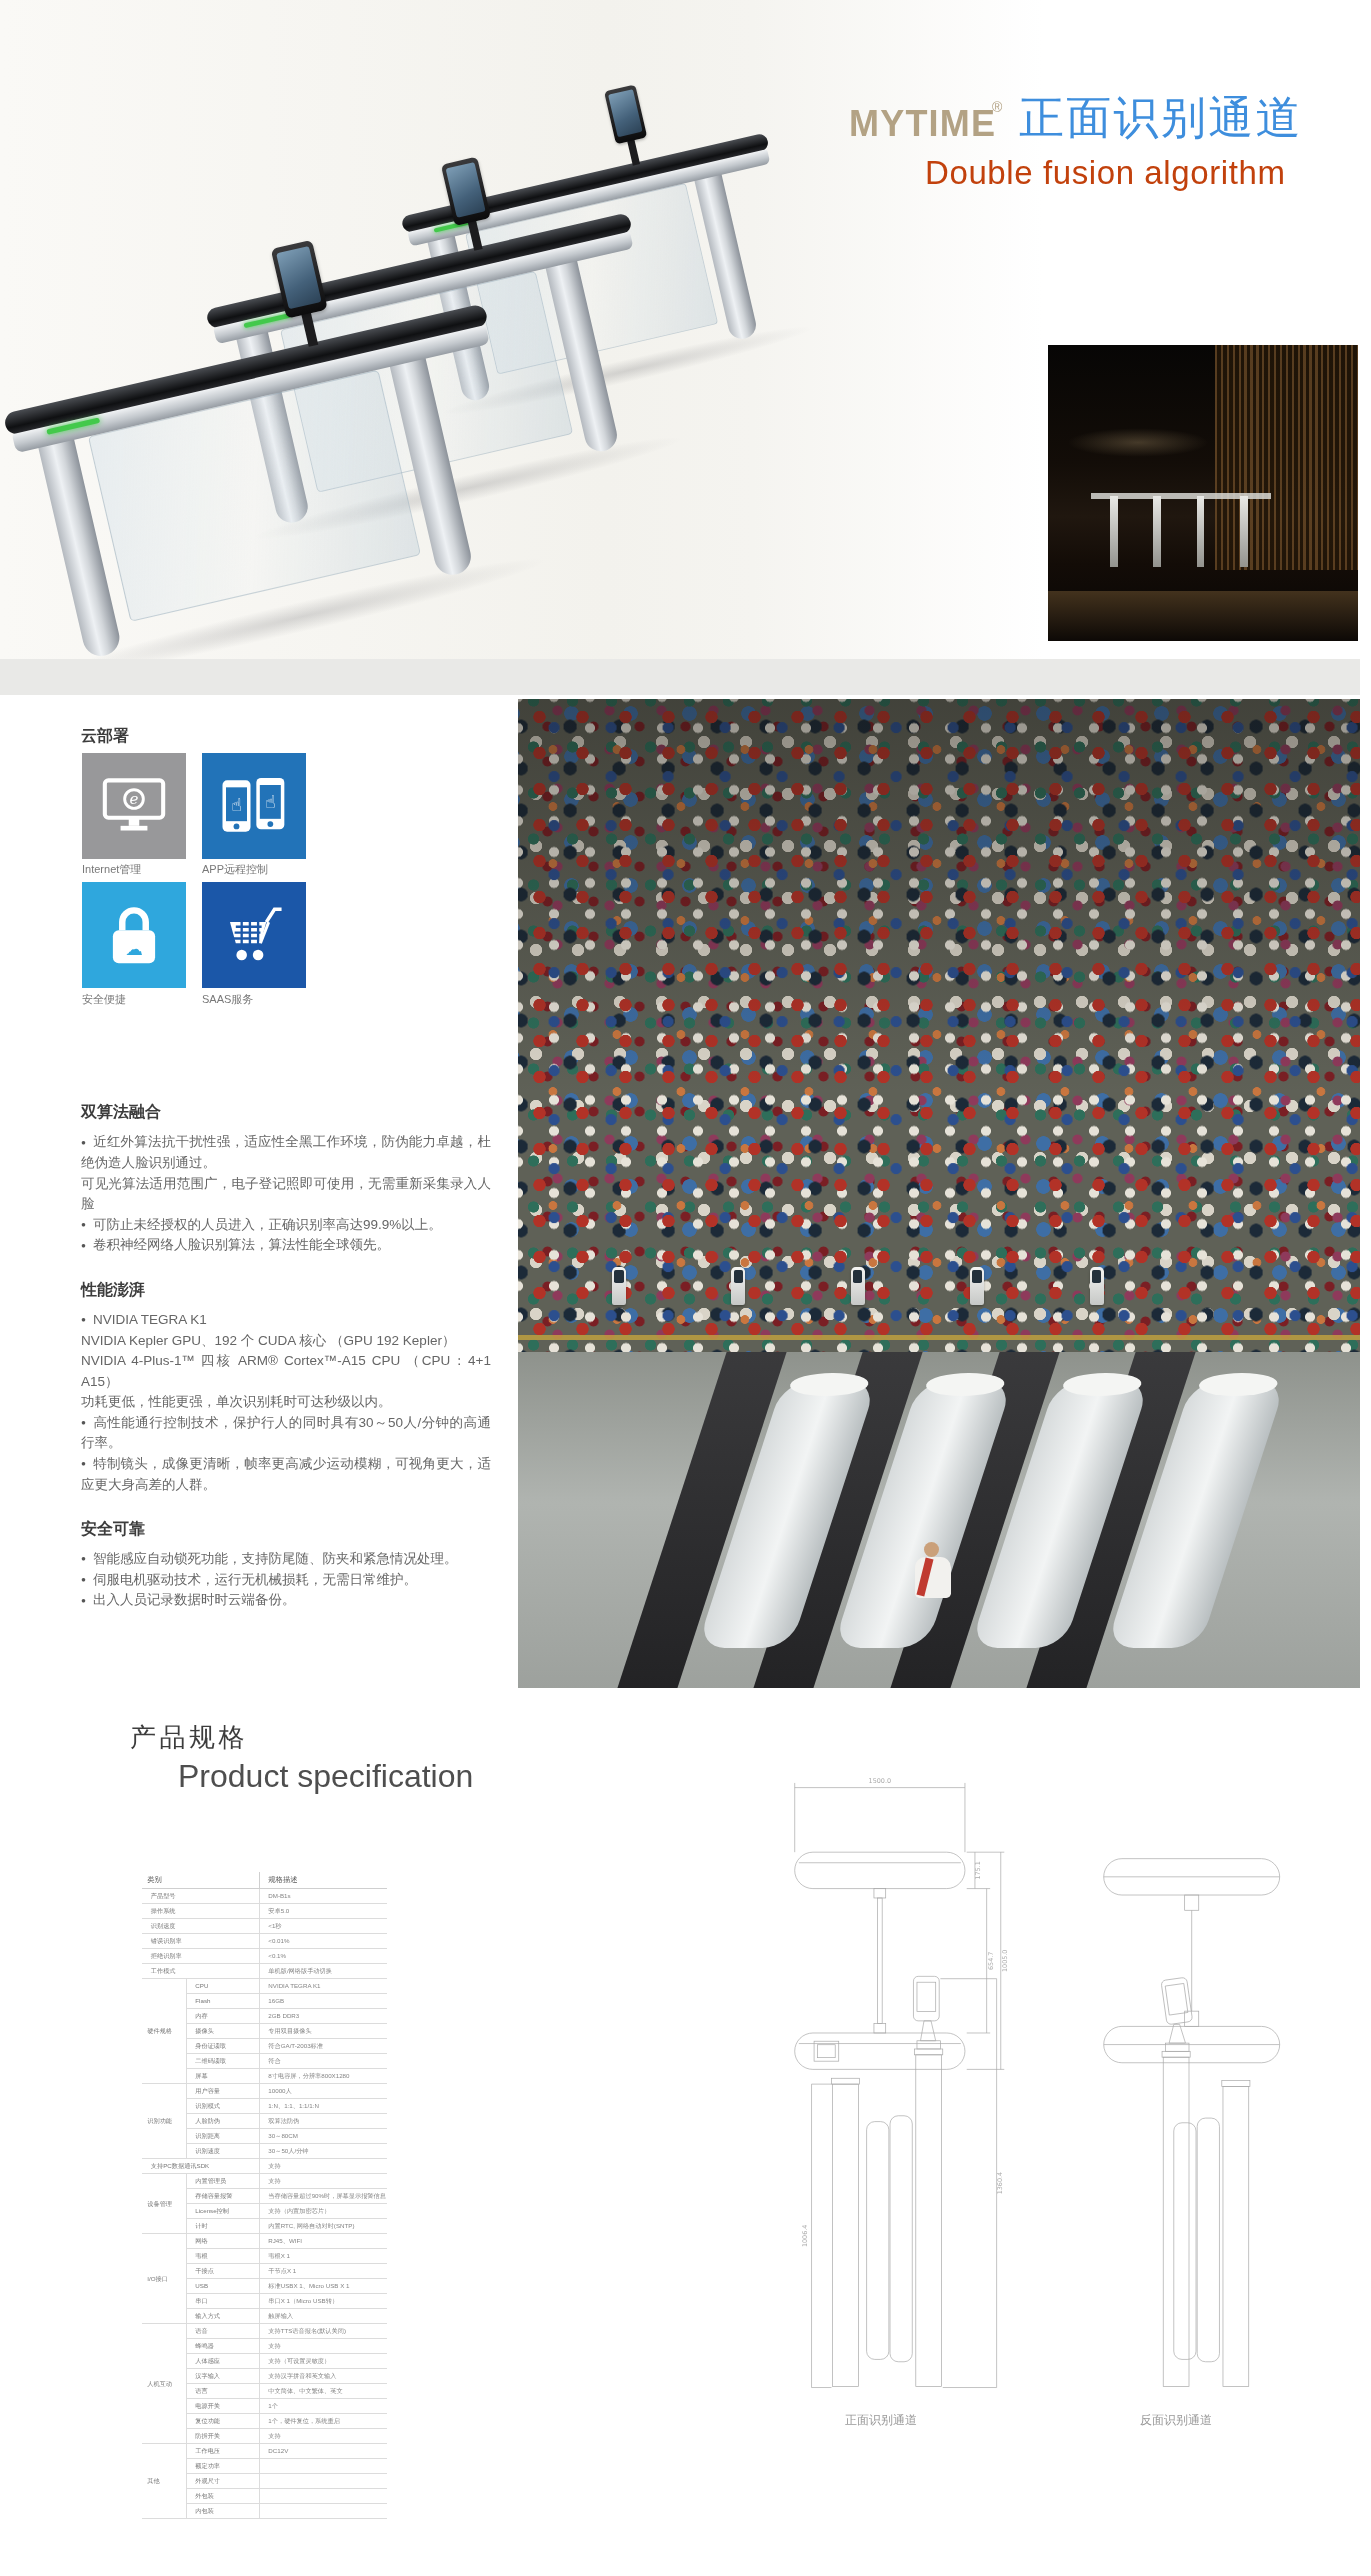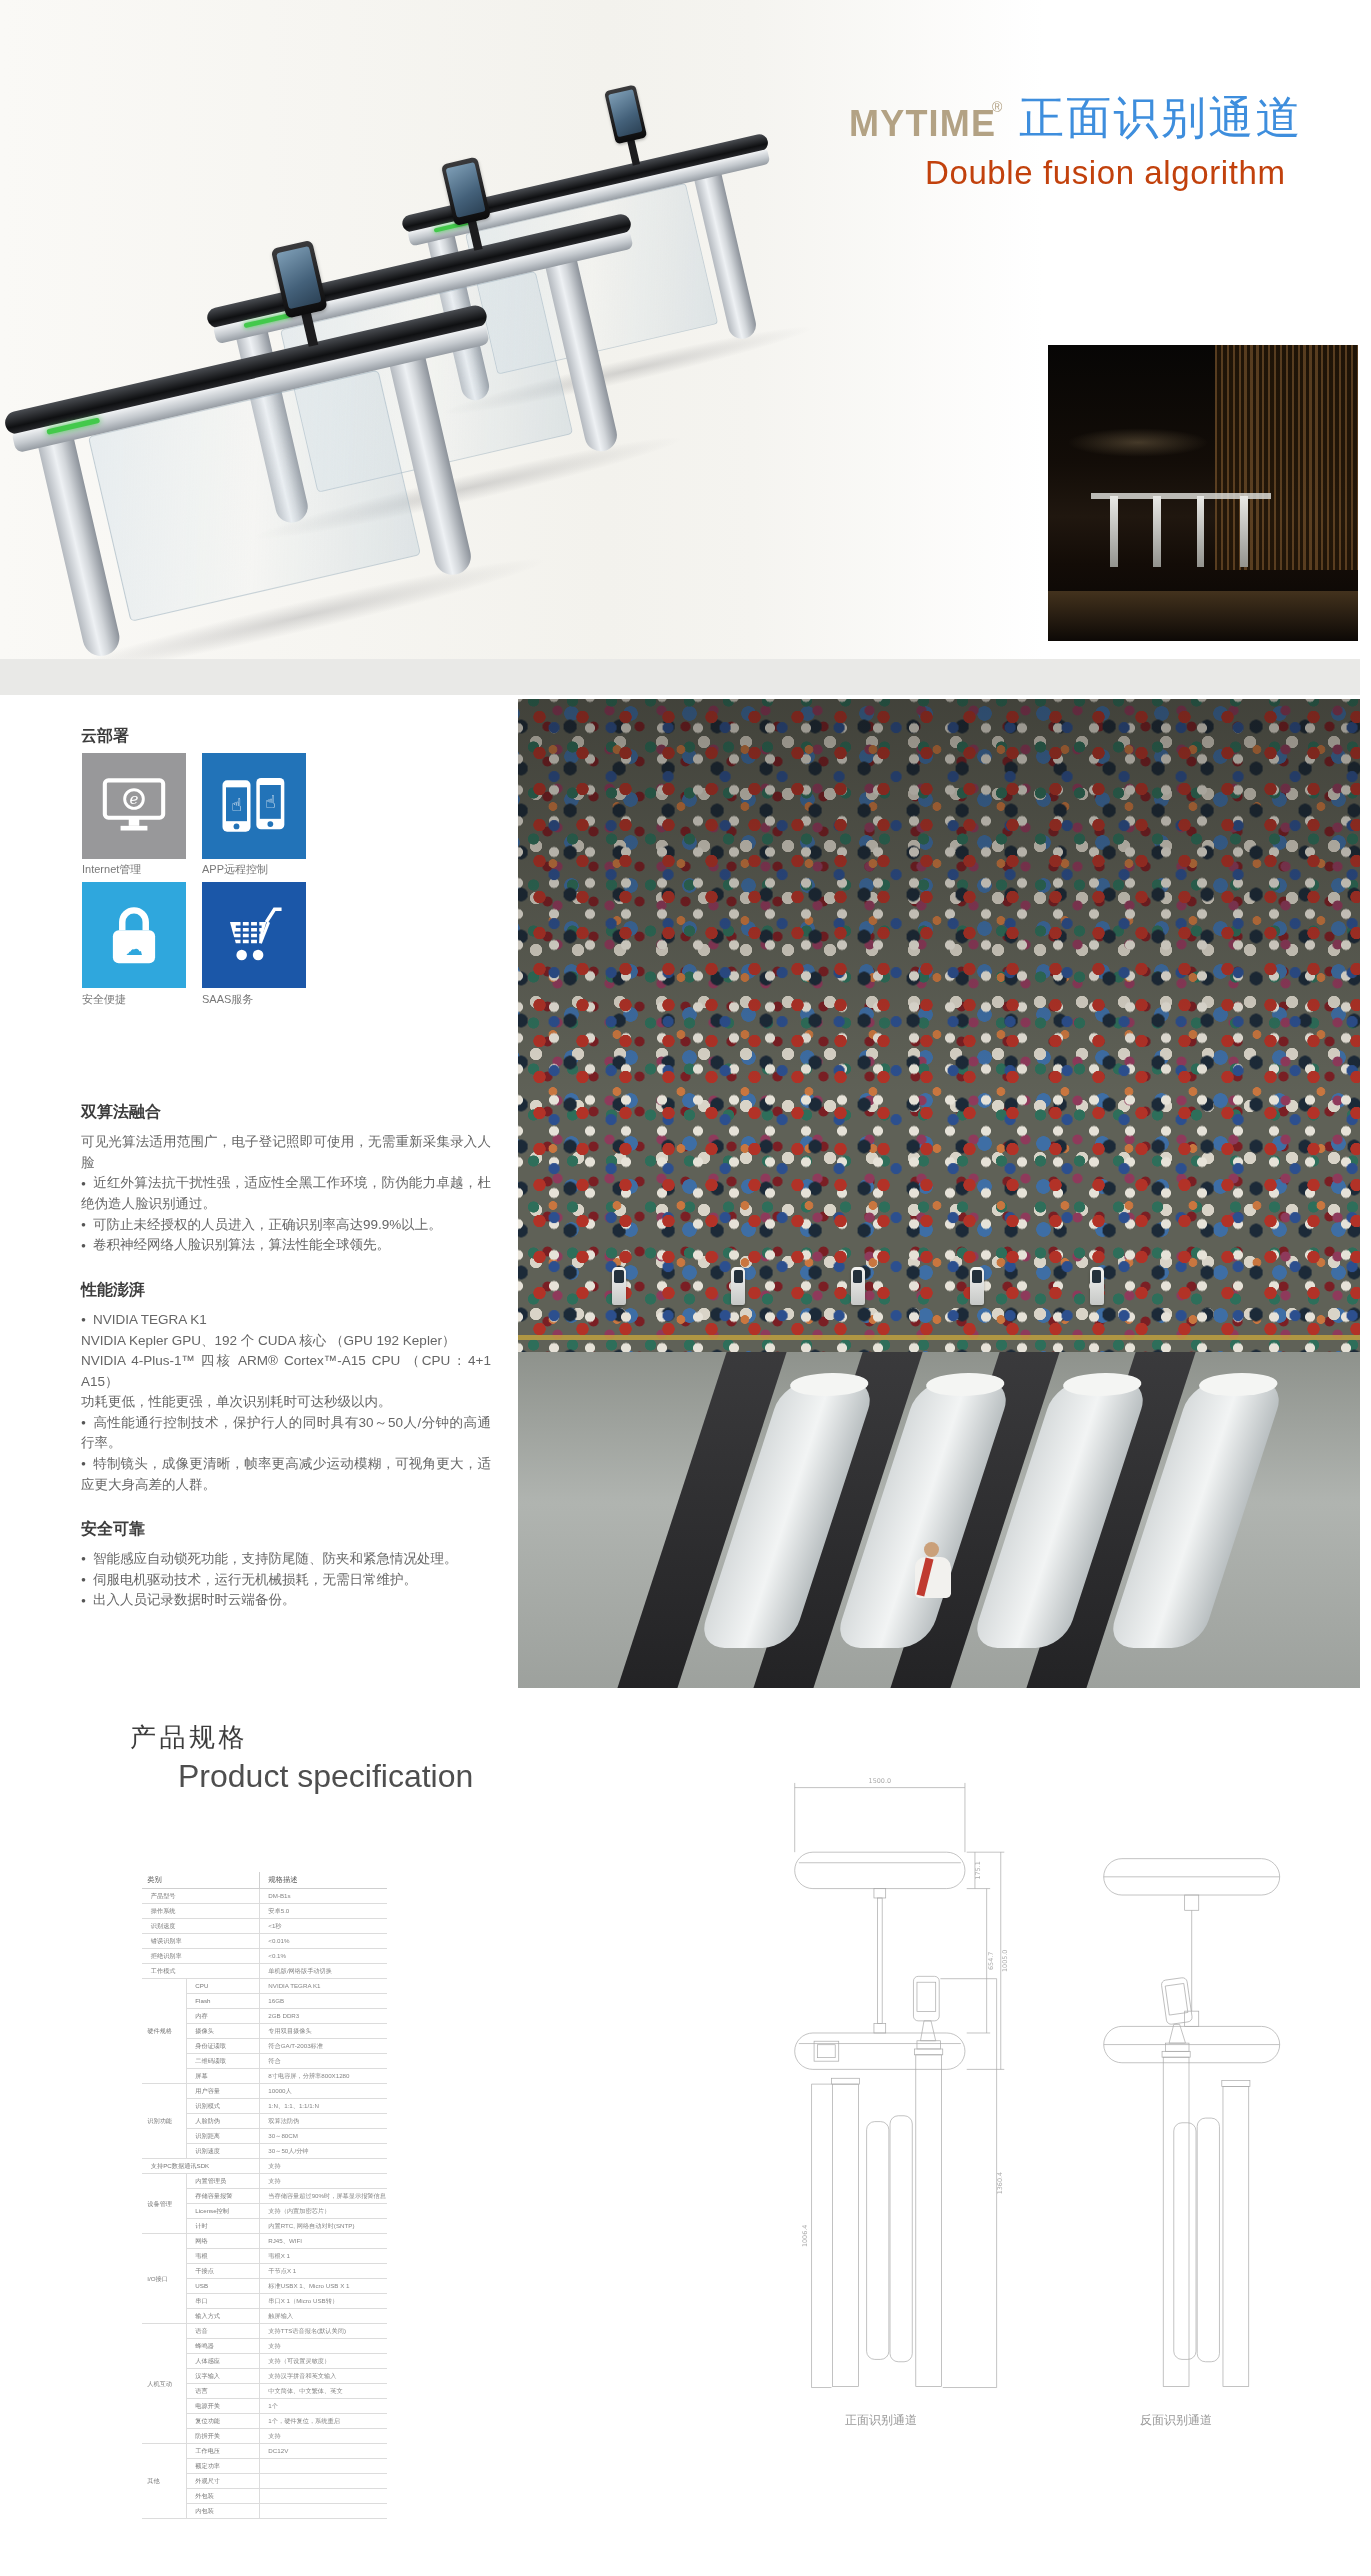--- a/index.html
+++ b/index.html
@@ -241,22 +241,22 @@
           <circle cx="62" cy="86" r="9" fill="#fff"></circle>
         </svg>
       </div>
       <span class="tile-label">SAAS服务</span>
     </div>
   </div>
 
   <div class="abs features-text">
     <div class="sec">
       <h4 class="sec-h">双算法融合</h4>
+      <p class="item b">近红外算法抗干扰性强，适应性全黑工作环境，防伪能力卓越，杜绝伪造人脸识别通过。</p>
       <p class="item">可见光算法适用范围广，电子登记照即可使用，无需重新采集录入人脸</p>
-      <p class="item b">近红外算法抗干扰性强，适应性全黑工作环境，防伪能力卓越，杜绝伪造人脸识别通过。</p>
       <p class="item b">可防止未经授权的人员进入，正确识别率高达99.9%以上。</p>
       <p class="item b">卷积神经网络人脸识别算法，算法性能全球领先。</p>
     </div>
     <div class="sec">
       <h4 class="sec-h">性能澎湃</h4>
       <p class="item b">NVIDIA TEGRA K1</p>
       <p class="item">NVIDIA Kepler GPU、192 个 CUDA 核心 （GPU 192 Kepler）</p>
       <p class="item">NVIDIA 4-Plus-1™ 四核 ARM® Cortex™-A15 CPU （CPU：4+1 A15）</p>
       <p class="item">功耗更低，性能更强，单次识别耗时可达秒级以内。</p>
       <p class="item b">高性能通行控制技术，保护行人的同时具有30～50人/分钟的高通行率。</p>

